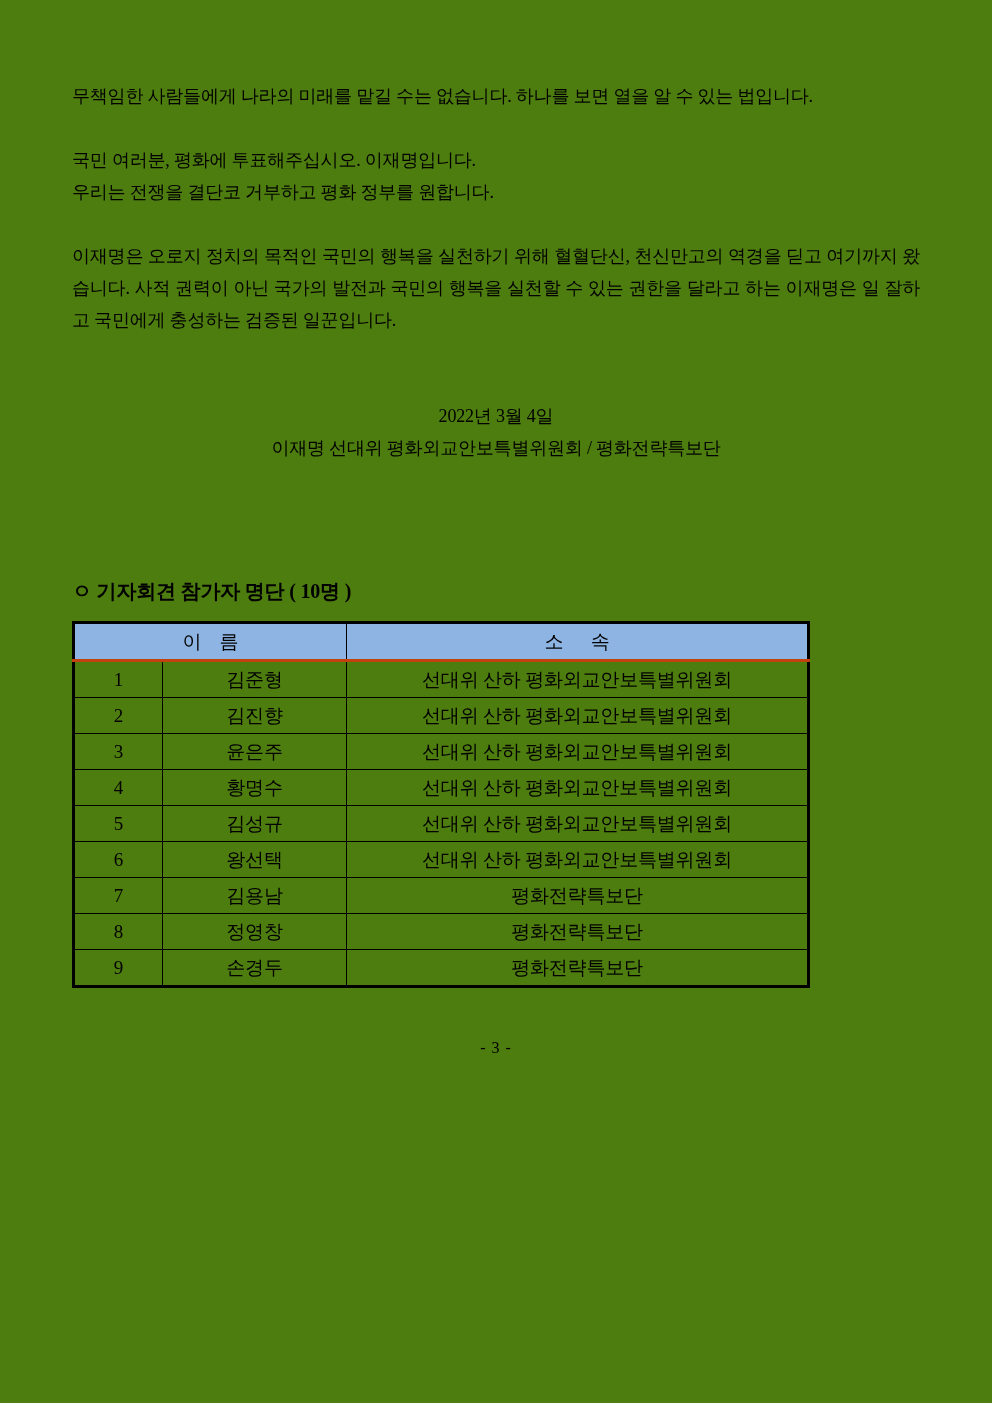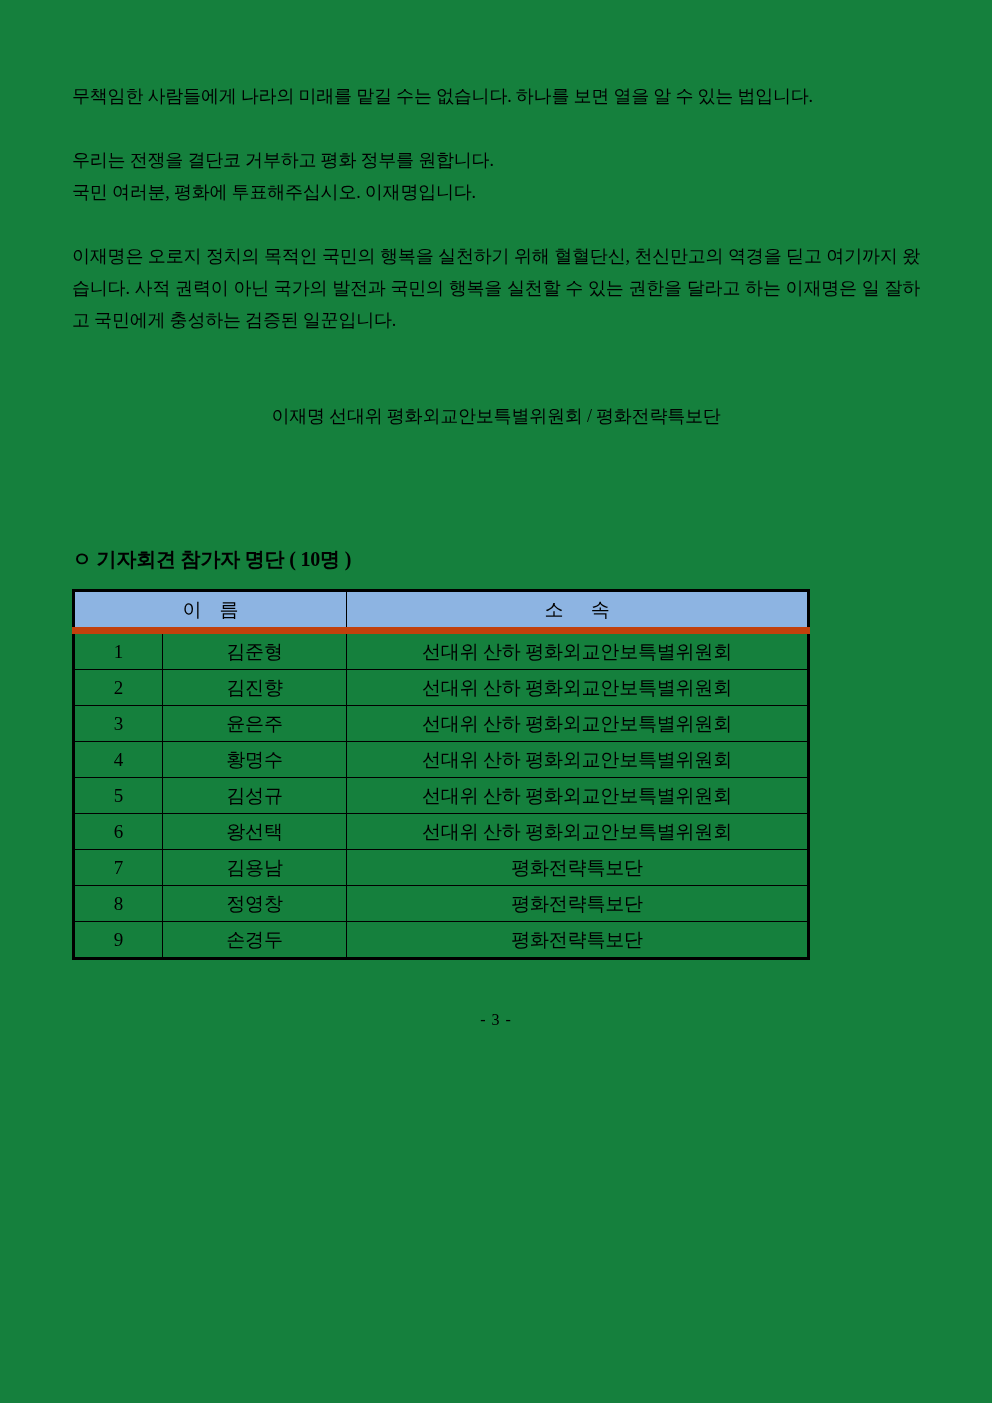--- a/index.html
+++ b/index.html
@@ -5,21 +5,21 @@
   html, body {
     margin: 0;
     padding: 0;
     background: #ffffff;
   }
   .page {
     position: relative;
     width: 992px;
     height: 1403px;
     box-sizing: border-box;
-    background: #15803d;
+    background: #4d7c0f;
     color: #000000;
     font-family: "Liberation Serif", "DejaVu Serif", serif;
     padding: 80px 72px 0 72px;
     overflow: hidden;
   }
   .doc-body { width: 848px; }
   .para {
     margin: 0;
     font-size: 18px;
     line-height: 32px;
@@ -54,45 +54,46 @@
     text-align: center;
     vertical-align: middle;
     font-size: 19px;
     padding: 0;
     height: 35px;
     letter-spacing: -0.2px;
   }
   table.participants thead th {
     background: #8db4e2;
     font-weight: normal;
-    border-bottom: 7px solid #c2410c;
+    border-bottom: 3px solid #c2410c;
     white-space: pre;
   }
   .page-footer {
     margin-top: 50px;
     text-align: center;
     font-size: 16px;
     line-height: 20px;
     letter-spacing: 1px;
   }
 </style>
 </head>
 <body>
 
 <div class="page">
 
   <div class="doc-body">
     <p class="para">무책임한 사람들에게 나라의 미래를 맡길 수는 없습니다. 하나를 보면 열을 알 수 있는 법입니다.</p>
     <div class="spacer"></div>
+    <p class="para">국민 여러분, 평화에 투표해주십시오. 이재명입니다.</p>
     <p class="para">우리는 전쟁을 결단코 거부하고 평화 정부를 원합니다.</p>
-    <p class="para">국민 여러분, 평화에 투표해주십시오. 이재명입니다.</p>
     <div class="spacer"></div>
     <p class="para">이재명은 오로지 정치의 목적인 국민의 행복을 실천하기 위해 혈혈단신, 천신만고의 역경을 딛고 여기까지 왔습니다. 사적 권력이 아닌 국가의 발전과 국민의 행복을 실천할 수 있는 권한을 달라고 하는 이재명은 일 잘하고 국민에게 충성하는 검증된 일꾼입니다.</p>
     <div class="spacer"></div>
     <div class="spacer"></div>
+    <p class="para center">2022년 3월 4일</p>
     <p class="para center">이재명 선대위 평화외교안보특별위원회 / 평화전략특보단</p>
   </div>
 
   <h2 class="list-heading">ㅇ 기자회견 참가자 명단 ( 10명 )</h2>
 
   <table class="participants">
     <colgroup>
       <col class="c-no">
         <col class="c-name">
         <col class="c-aff">

